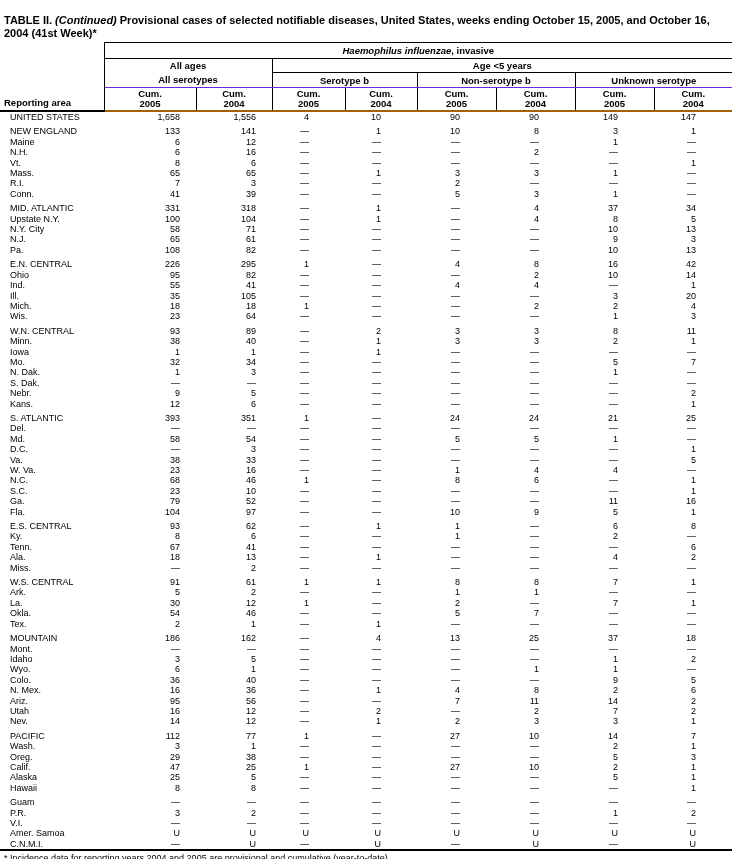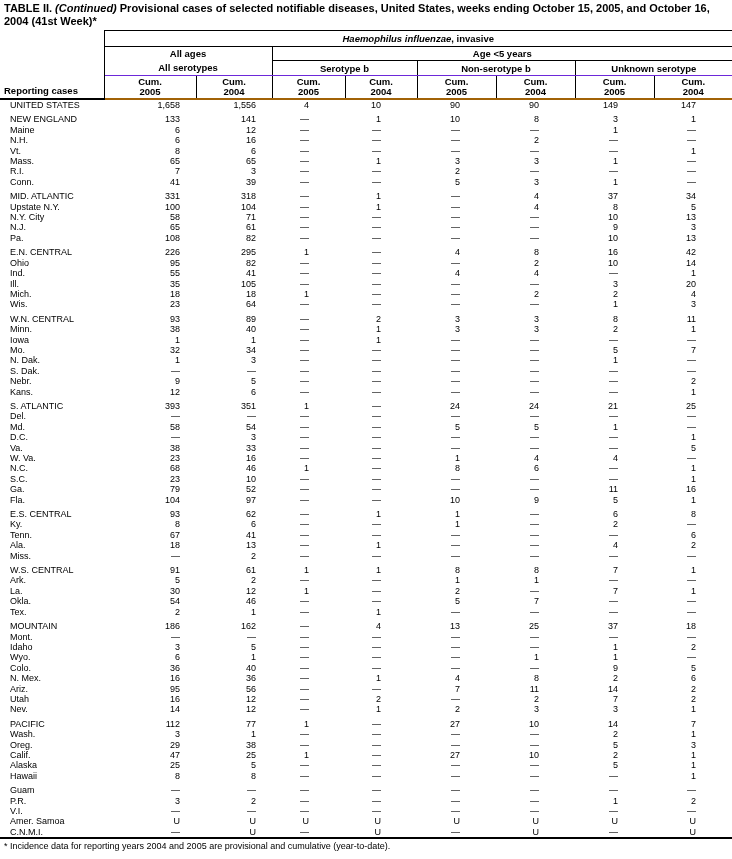--- a/index.html
+++ b/index.html
@@ -6,21 +6,21 @@
     margin: 0;
     padding: 0;
     background: #ffffff;
     color: #000000;
     font-family: "Liberation Sans", "DejaVu Sans", sans-serif;
   }
   .page {
     width: 732px;
     height: 859px;
     box-sizing: border-box;
-    padding-top: 2px;
+    padding-top: 14px;
     overflow: hidden;
     background: #ffffff;
   }
   .title {
     font-size: 11px;
     line-height: 13px;
     font-weight: bold;
     padding-left: 4px;
     padding-right: 2px;
   }
@@ -106,21 +106,21 @@
       <col style="width:76px">
       <col style="width:73px">
       <col style="width:72px">
       <col style="width:79px">
       <col style="width:79px">
       <col style="width:79px">
       <col style="width:78px">
     </colgroup>
     <thead>
       <tr>
-        <th class="corner" rowspan="4">Reporting cases</th>
+        <th class="corner" rowspan="4">Reporting area</th>
         <th class="disease" colspan="8"><i>Haemophilus influenzae</i><span>, invasive</span></th>
       </tr>
       <tr>
         <th class="grp-allages" colspan="2">All ages</th>
         <th class="grp-age5" colspan="6">Age &lt;5 years</th>
       </tr>
       <tr>
         <th class="sub sub-r" colspan="2">All serotypes</th>
         <th class="sub sub-r" colspan="2">Serotype b</th>
         <th class="sub sub-r" colspan="2">Non-serotype b</th>

